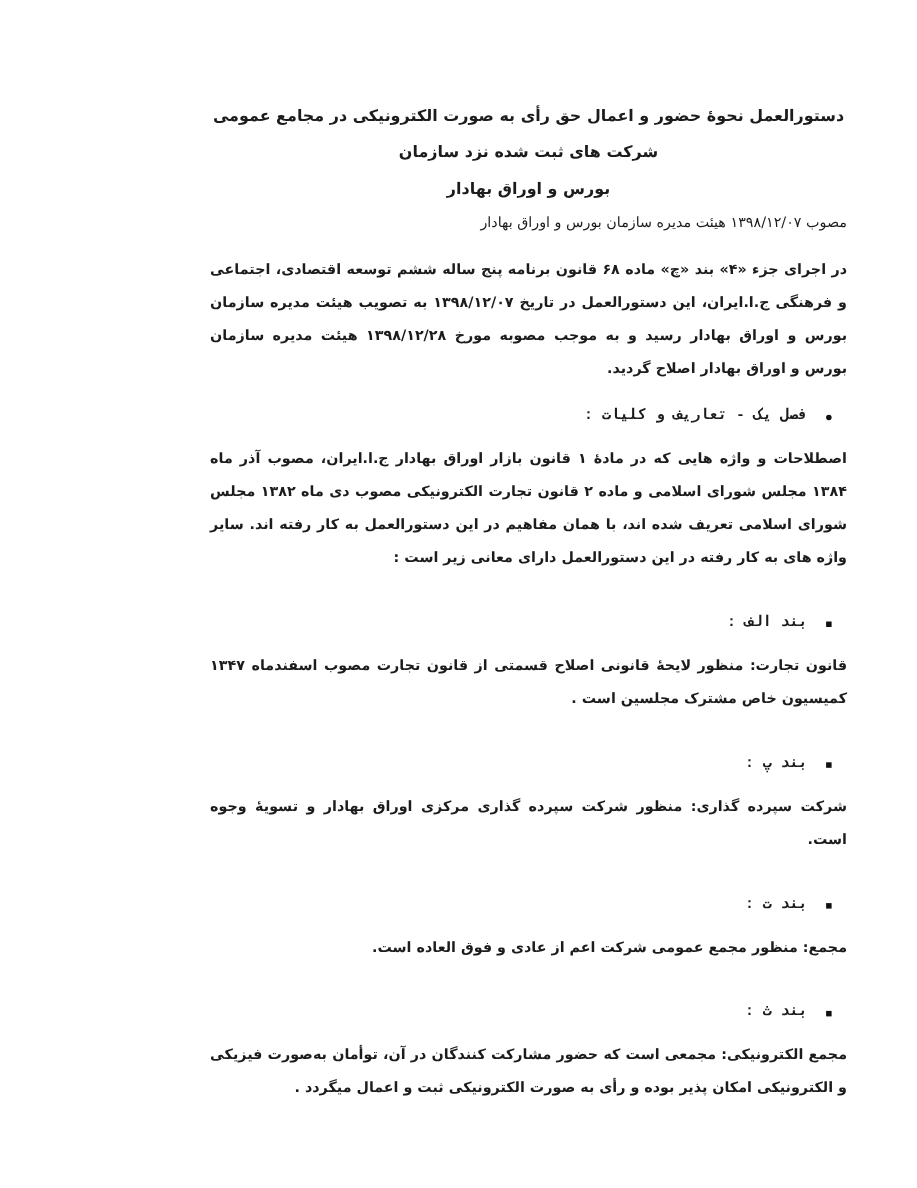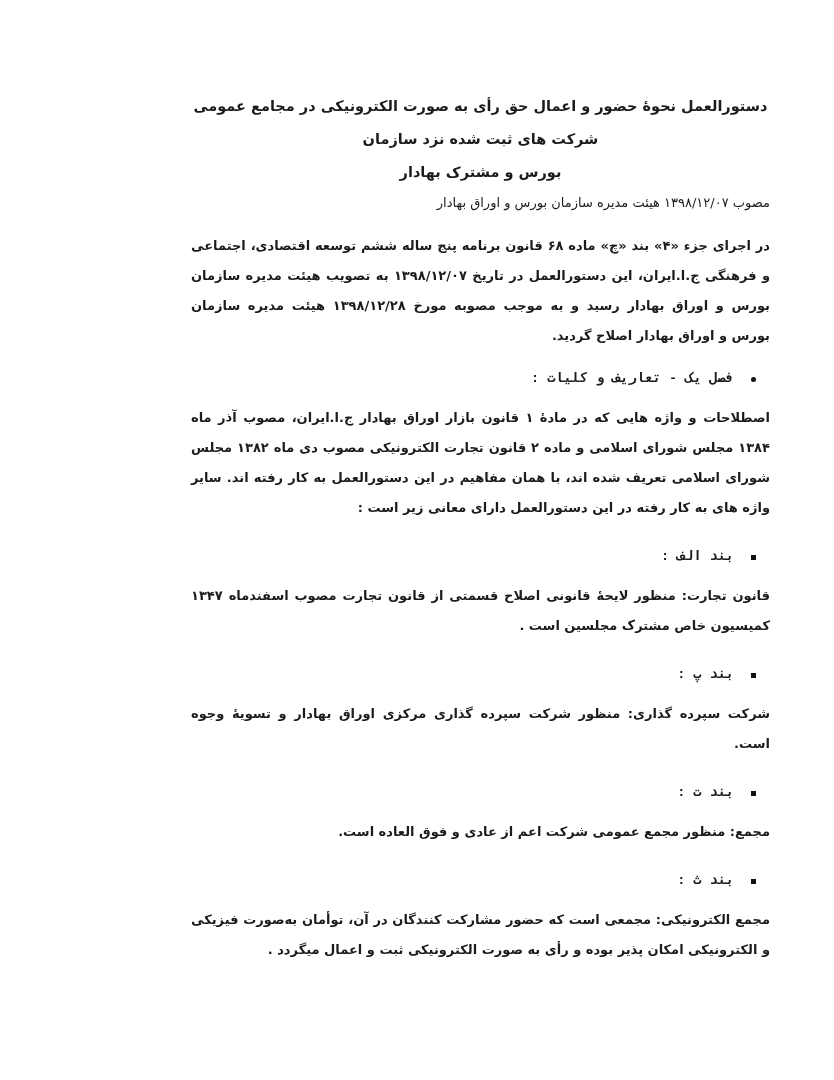--- a/index.html
+++ b/index.html
@@ -78,30 +78,30 @@
     background: transparent;
   }
   .shape-square {
     width: 5px; height: 5px;
     background: #111;
   }
   .body-para {
     margin-top: 9px;
   }
   .sect { margin-top: 3px; }
-  .gap-lg { margin-top: 19px; }
+  .gap-lg { margin-top: 29px; }
 </style>
 </head>
 <body>
 
 <div class="page">
 
   <div class="doc-title">
     <div>دستورالعمل نحوهٔ حضور و اعمال حق رأی به صورت الکترونیکی در مجامع عمومی شرکت های ثبت شده نزد سازمان</div>
-    <div>بورس و مشترک بهادار</div>
+    <div>بورس و اوراق بهادار</div>
   </div>
 
   <div class="doc-subtitle">مصوب ۱۳۹۸/۱۲/۰۷ هیئت مدیره سازمان بورس و اوراق بهادار</div>
 
   <p class="para intro">در اجرای جزء «۴» بند «چ» ماده ۶۸ قانون برنامه پنج ساله ششم توسعه اقتصادی، اجتماعی و فرهنگی ج.ا.ایران، این دستورالعمل در تاریخ ۱۳۹۸/۱۲/۰۷ به تصویب هیئت مدیره سازمان بورس و اوراق بهادار رسید و به موجب مصوبه مورخ ۱۳۹۸/۱۲/۲۸ هیئت مدیره سازمان بورس و اوراق بهادار اصلاح گردید.</p>
 
   <div class="sect">
     <div class="row">
       <span class="bullet">
           <span class="shape-disc"></span>

